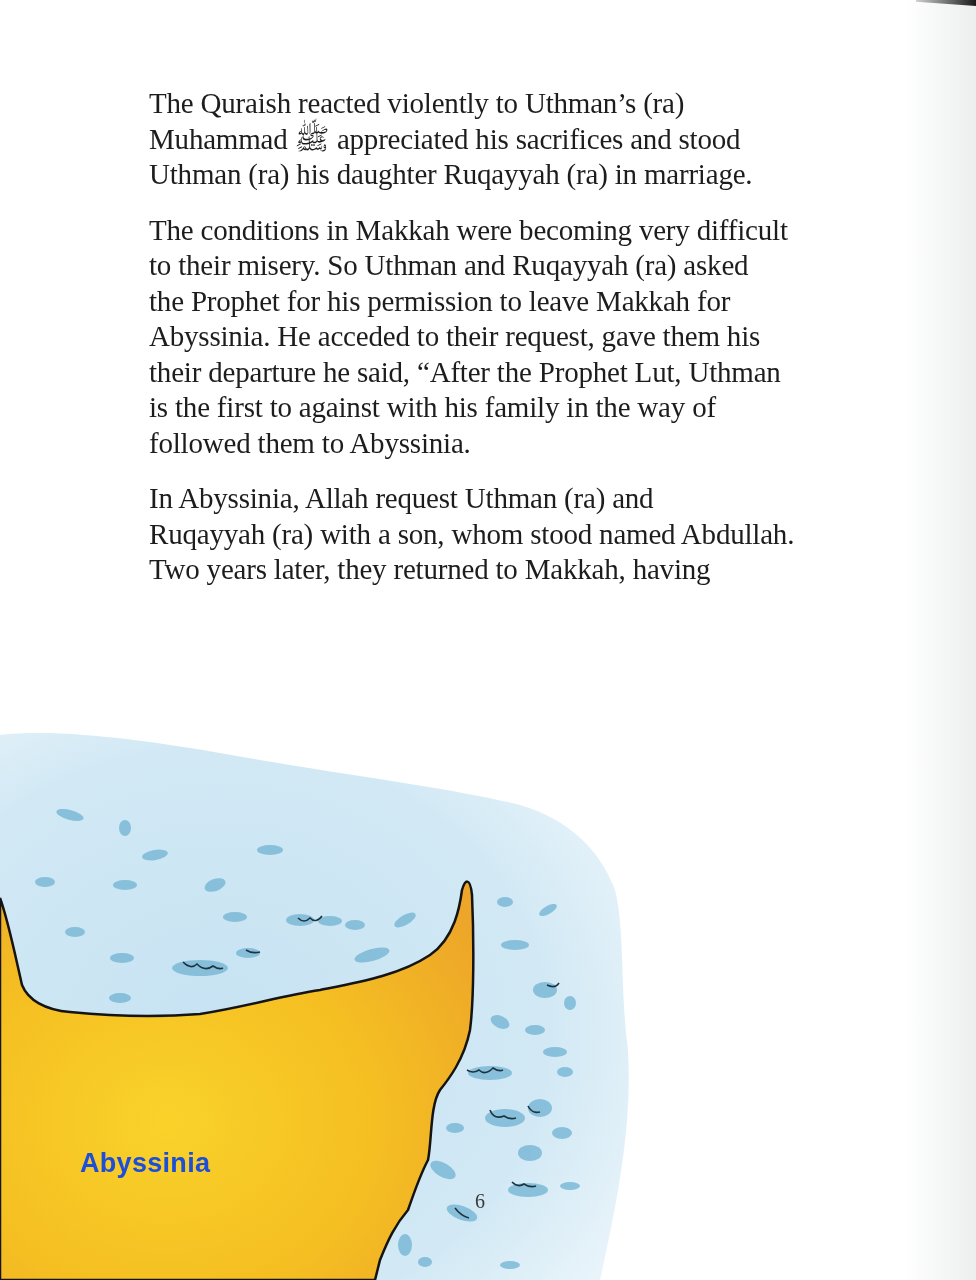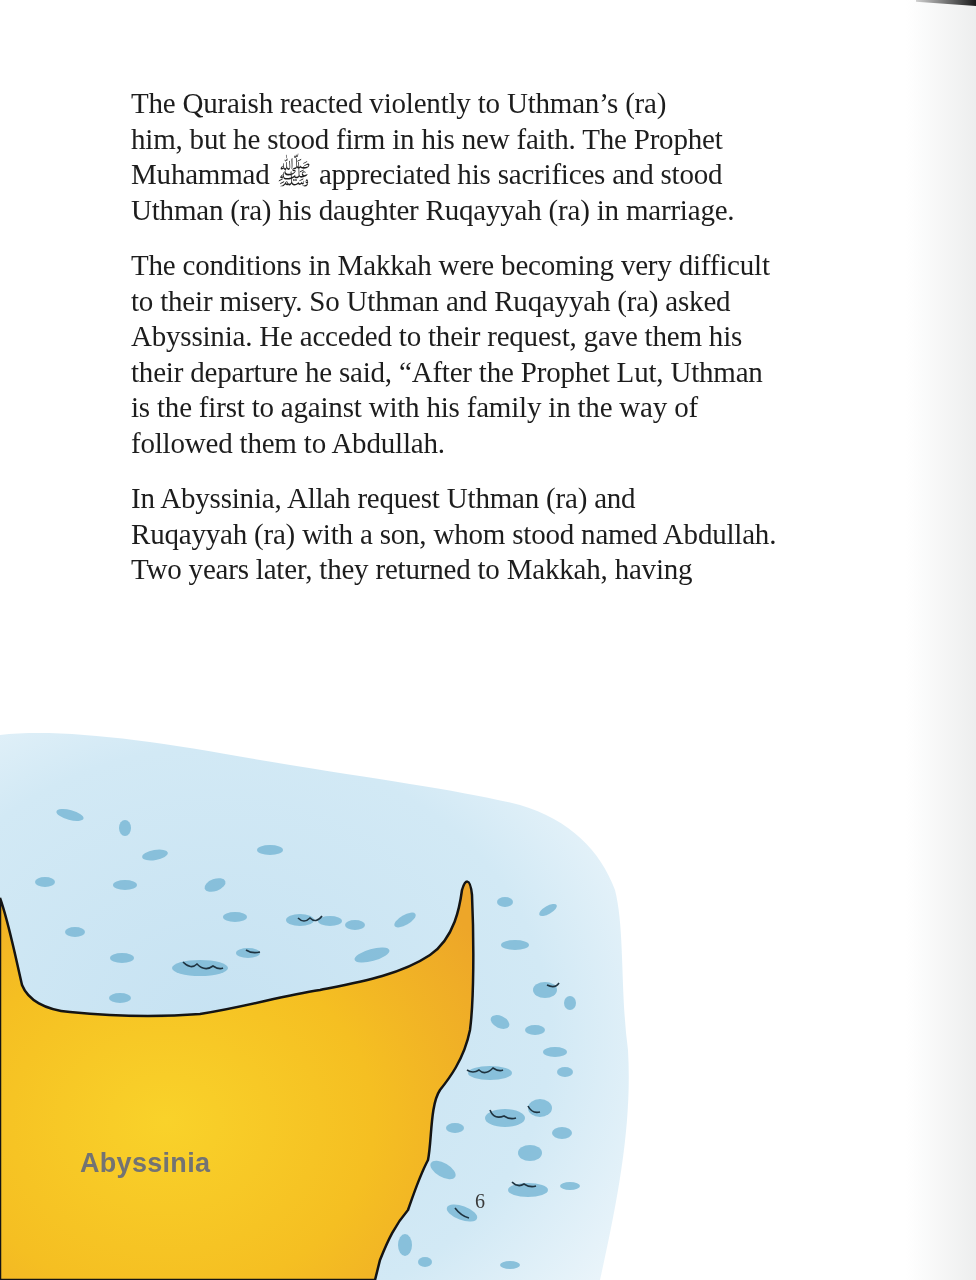--- a/index.html
+++ b/index.html
@@ -18,25 +18,25 @@
       background: linear-gradient(to right, #cfcfcf, #1a1a1a);
       transform: skewY(4deg); transform-origin: right top;
     }
     .illustration { position: absolute; left: 0; top: 0; width: 976px; height: 1280px; }
     .text-block {
       position: absolute; left: 131px; top: 86px; width: 770px;
       font-size: 29px; line-height: 35.5px; color: #1d1d1d;
       letter-spacing: -0.2px;
     }
     .para { margin: 0 0 20px 0; }
-    .para .line { display: block; white-space: nowrap; }
+    .para .line { display: block; white-space: nowrap; margin-left: 18px; }
     .map-label {
       position: absolute; left: 80px; top: 1148px;
       font-family: "Liberation Sans", "DejaVu Sans", sans-serif;
-      font-weight: bold; font-size: 27px; color: #737373; letter-spacing: 0.3px;
+      font-weight: bold; font-size: 27px; color: #1d4ed8; letter-spacing: 0.3px;
     }
     .page-number {
       position: absolute; left: 475px; top: 1190px;
       font-size: 20px; color: #3a3a3a;
     }
   </style>
 </head>
 <body>
 
 <svg class="illustration" viewBox="0 0 976 1280" xmlns="http://www.w3.org/2000/svg">
@@ -111,31 +111,31 @@
     <path d="M455,1208 q6,8 14,10"></path>
   </g>
 </svg>
 
 <div class="page-shade"></div>
 <div class="corner-shadow"></div>
 
 <div class="text-block">
   <p class="para">
     <span class="line">The Quraish reacted violently to Uthman’s (ra)</span>
-    <span class="line">him, but he stood firm in his new faith. The Prophet</span>
     <span class="line">Muhammad ﷺ appreciated his sacrifices and stood</span>
     <span class="line">Uthman (ra) his daughter Ruqayyah (ra) in marriage.</span>
   </p>
   <p class="para">
     <span class="line">The conditions in Makkah were becoming very difficult</span>
     <span class="line">to their misery. So Uthman and Ruqayyah (ra) asked</span>
+    <span class="line">the Prophet for his permission to leave Makkah for</span>
     <span class="line">Abyssinia. He acceded to their request, gave them his</span>
     <span class="line">their departure he said, “After the Prophet Lut, Uthman</span>
     <span class="line">is the first to against with his family in the way of</span>
-    <span class="line">followed them to Abdullah.</span>
+    <span class="line">followed them to Abyssinia.</span>
   </p>
   <p class="para">
     <span class="line">In Abyssinia, Allah request Uthman (ra) and</span>
     <span class="line">Ruqayyah (ra) with a son, whom stood named Abdullah.</span>
     <span class="line">Two years later, they returned to Makkah, having</span>
   </p>
 </div>
 
 <div class="map-label">Abyssinia</div>
 <div class="page-number">6</div>

